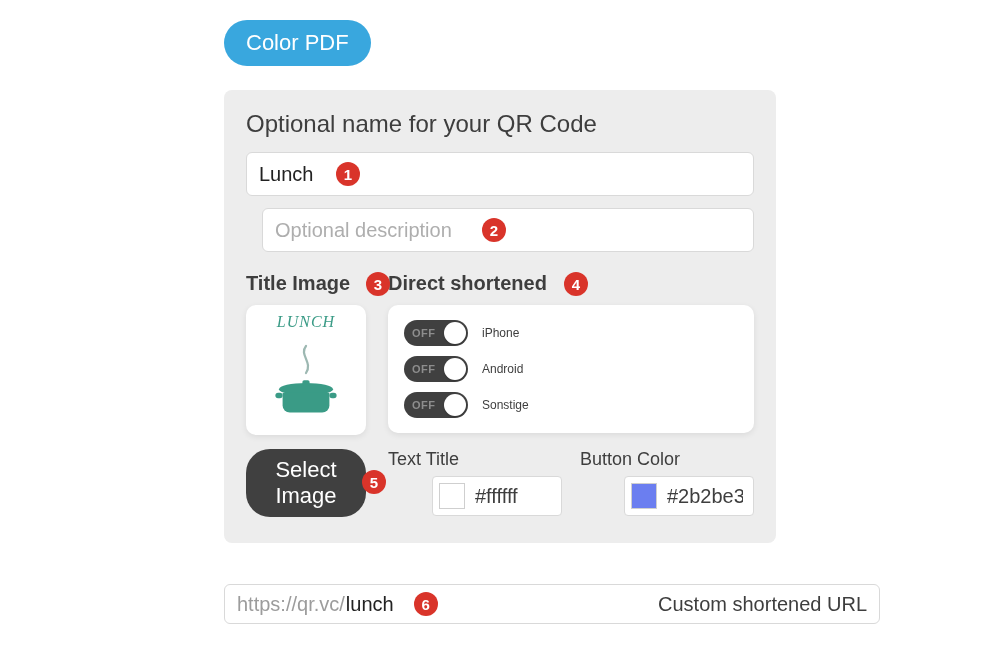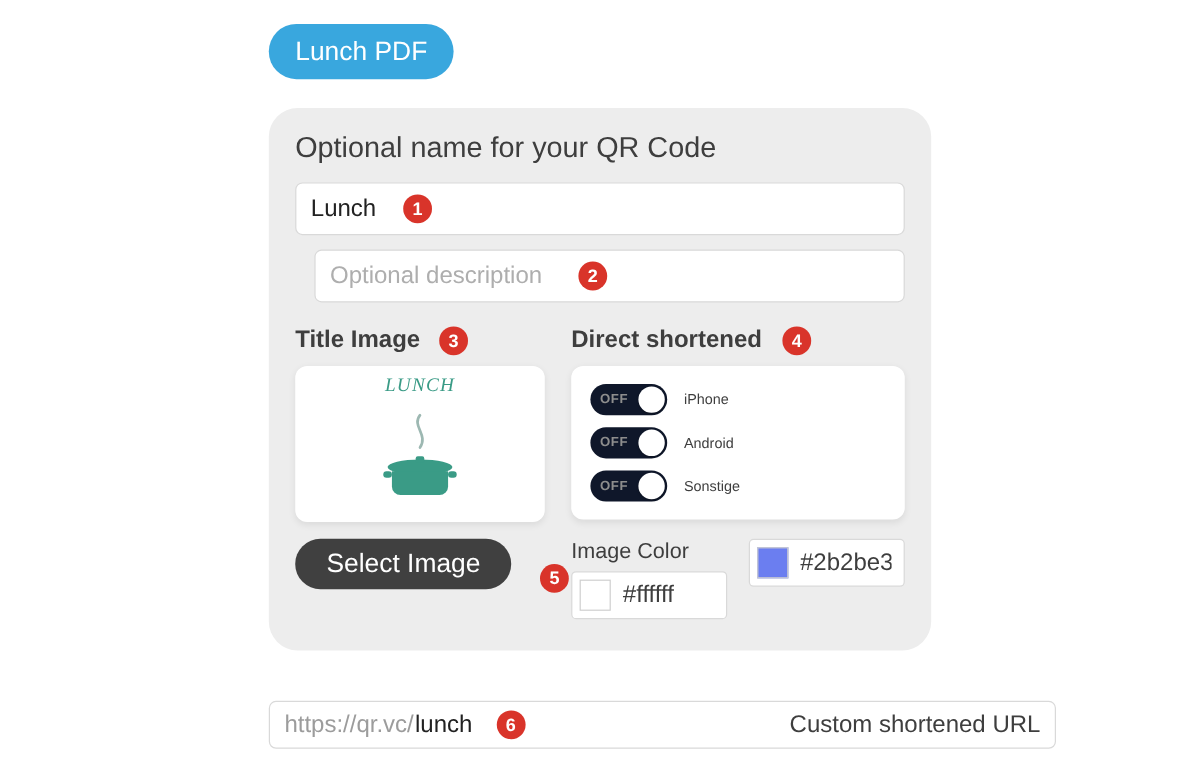--- a/index.html
+++ b/index.html
@@ -26,21 +26,21 @@
     border: none;
     cursor: pointer;
   }
 
   .panel {
     position: absolute;
     left: 224px;
     top: 90px;
     width: 552px;
     background: #ededed;
-    border-radius: 24px;
+    border-radius: 8px;
     padding: 20px 22px 26px 22px;
   }
 
   .panel-title {
     font-size: 24px;
     color: #3e3e3e;
     margin-bottom: 14px;
     font-weight: 400;
   }
 
@@ -118,21 +118,21 @@
   .toggle-row {
     display: flex;
     align-items: center;
     gap: 14px;
     padding: 5px 0;
   }
   .toggle {
     width: 64px;
     height: 26px;
     border-radius: 13px;
-    background: #0f172a;
+    background: #404040;
     position: relative;
     cursor: pointer;
   }
   .toggle .off-text {
     position: absolute;
     left: 8px;
     top: 50%;
     transform: translateY(-50%);
     font-size: 11px;
     font-weight: 700;
@@ -167,20 +167,21 @@
   }
   .color-input {
     display: flex;
     align-items: center;
     border: 1px solid #d9d9d9;
     border-radius: 4px;
     background: #fff;
     height: 40px;
     padding: 4px 8px 4px 6px;
     gap: 8px;
+    margin-left: 44px;
   }
   .swatch {
     width: 26px;
     height: 26px;
     border: 1px solid #cfcfcf;
   }
   .swatch.white { background: #ffffff; }
   .swatch.blue  { background: #6b7ef0; }
   .color-text {
     font-size: 20px;
@@ -227,21 +228,21 @@
     line-height: 1;
     z-index: 20;
   }
 
   
   .pot-svg { margin-top: 6px; }
 </style>
 </head>
 <body>
 
-<button class="upload-btn">Lunch PDF</button>
+<button class="upload-btn">Color PDF</button>
 
 <div class="panel">
 
   <div class="panel-title">Optional name for your QR Code</div>
 
   <div style="position:relative;">
     <input class="text-input" type="text" value="Lunch" style="">
     <div class="badge" style="left:90px; top:10px;">1</div>
   </div>
 
@@ -300,27 +301,28 @@
             <span class="knob"></span>
           </div>
           <span class="toggle-label">Sonstige</span>
         </div>
       </div>
 
       <div class="badge" style="left:-26px; top:198px;">5</div>
 
       <div class="color-row">
         <div class="color-block">
-          <div class="color-label">Image Color</div>
+          <div class="color-label">Text Title</div>
           <div class="color-input">
             <div class="swatch white"></div>
             <input class="color-text" type="text" value="#ffffff" style="">
           </div>
         </div>
         <div class="color-block">
+          <div class="color-label">Button Color</div>
           <div class="color-input">
             <div class="swatch blue"></div>
             <input class="color-text" type="text" value="#2b2be3" style="">
           </div>
         </div>
       </div>
 
     </div>
   </div>
 </div>

